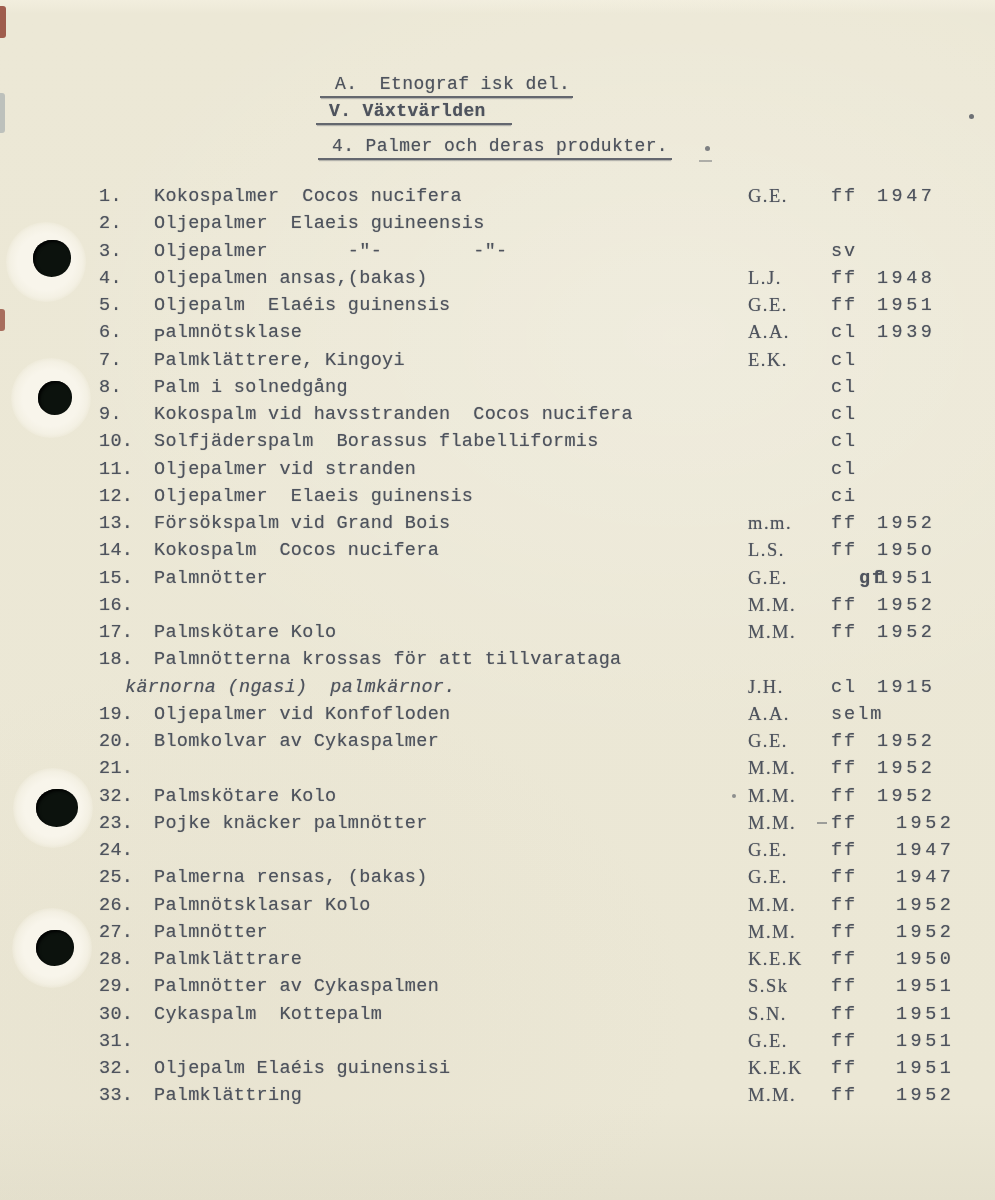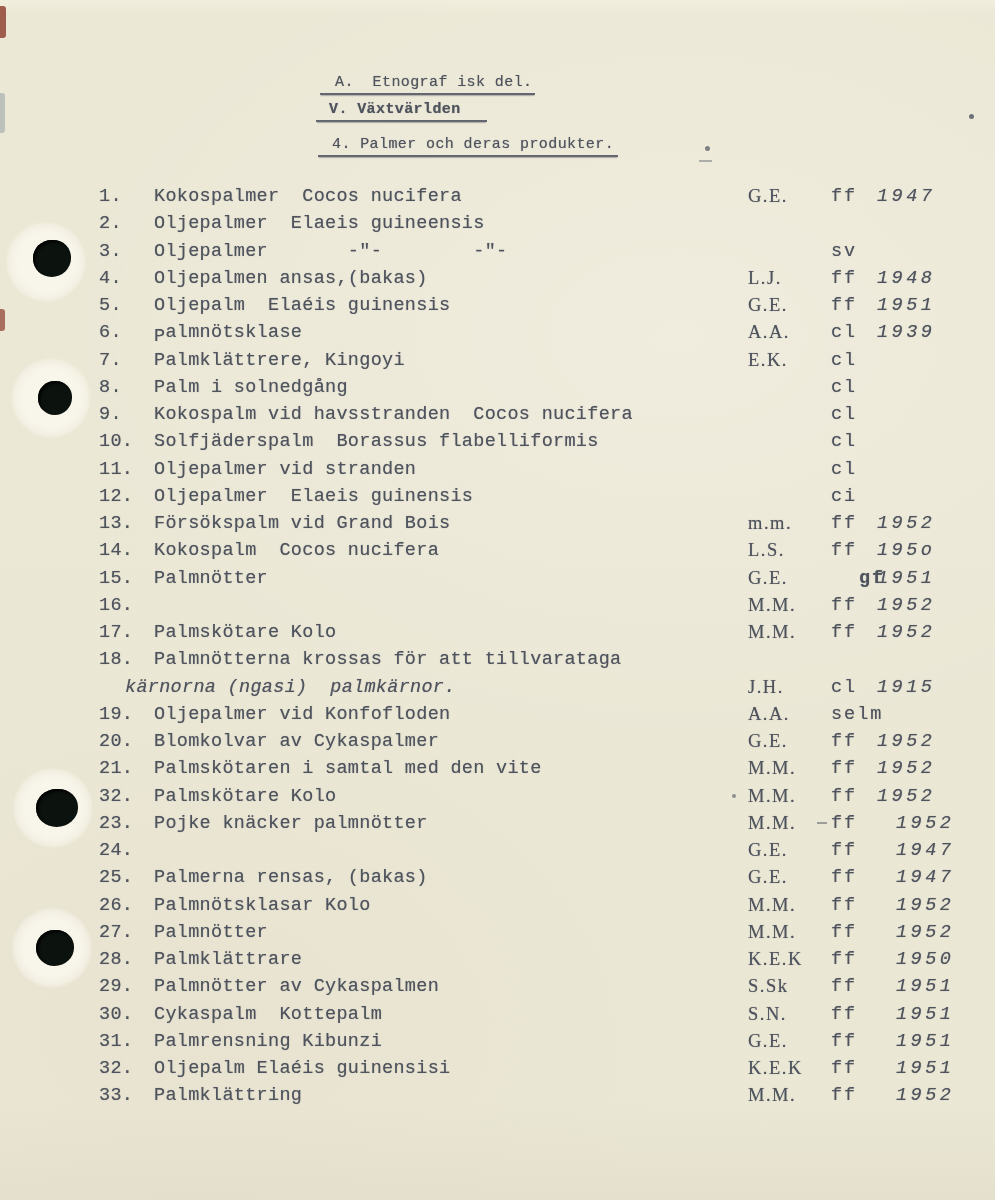--- a/index.html
+++ b/index.html
@@ -10,41 +10,41 @@
   }
   .page{
     position:absolute;inset:0;
     background:
       radial-gradient(900px 600px at 68% 28%, rgba(255,255,255,0.20), rgba(255,255,255,0) 70%),
       radial-gradient(700px 500px at 20% 85%, rgba(226,220,200,0.35), rgba(226,220,200,0) 70%),
       linear-gradient(180deg,#f2eede 0px,#ece8d6 14px,#ebe7d5 92%,#e4e0cd 100%);
   }
   .ink{color:#4e535d;text-shadow:0 0 0.9px rgba(72,78,90,0.55);}
   
-  .h-line{position:absolute;font-size:15px;letter-spacing:0.4px;white-space:pre;}
+  .h-line{position:absolute;font-size:18px;letter-spacing:0.4px;white-space:pre;}
   .h-line span{
     display:inline-block;
     border-bottom:2px solid rgba(75,80,92,0.85);
     box-shadow:0 2px 1px -1px rgba(75,80,92,0.35);
     padding-bottom:2px;
   }
   .h1{left:320px;top:74px;}  .h1 span{padding-left:15px;padding-right:3px;}
   .h2{left:316px;top:101px;} .h2 span{padding-left:13px;padding-right:26px;font-weight:bold;}
   .h3{left:318px;top:136px;} .h3 span{padding-left:14px;padding-right:4px;}
   
   .list{position:absolute;left:0;top:182px;right:0;}
   .row{position:relative;height:27.25px;font-size:18.5px;letter-spacing:0.3px;}
   .row span{position:absolute;top:4px;white-space:pre;}
   .num {left:99px;}
   .desc{left:154px;}
   .row.cont .desc{left:125px;font-style:italic;}
   .init{left:748px;letter-spacing:1.5px;font-family:Liberation Serif, serif;}
   .fmt {left:831px;letter-spacing:2px;}
   .fmt.heavy{font-weight:bold;margin-left:28px;}
-  .year{left:877px;letter-spacing:3.5px;font-style:italic;}
+  .year{left:877px;letter-spacing:3.5px;}
   .row.yshift .year{left:896px;}
   .sup{position:relative;top:-4px;}
   
   .ring{position:absolute;width:80px;height:80px;border-radius:50%;
     background:radial-gradient(circle,#f8f5eb 0 50%,rgba(248,245,235,0.65) 64%,rgba(248,245,235,0) 74%);}
   .hole{position:absolute;background:#0c120d;border-radius:50% 48% 52% 50%;
     box-shadow:inset 2px 2px 3px rgba(0,0,0,0.9);}
   
   .art{position:absolute;}
 </style>
@@ -238,21 +238,20 @@
   <div class="row ink">
     <span class="num">20.</span>
     <span class="desc">Blomkolvar av Cykaspalmer</span>
     <span class="init">G.E.</span>
     <span class="fmt">ff</span>
     <span class="year">1952</span>
   </div>
 
   <div class="row ink">
     <span class="num">21.</span>
-    <span class="desc">Palmskötaren i samtal med den vite</span>
     <span class="init">M.M.</span>
     <span class="fmt">ff</span>
     <span class="year">1952</span>
   </div>
 
   <div class="row ink">
     <span class="num">32.</span>
     <span class="desc">Palmskötare Kolo</span>
     <span class="init">M.M.</span>
     <span class="fmt">ff</span>
@@ -317,21 +316,20 @@
   <div class="row ink yshift">
     <span class="num">30.</span>
     <span class="desc">Cykaspalm  Kottepalm</span>
     <span class="init">S.N.</span>
     <span class="fmt">ff</span>
     <span class="year">1951</span>
   </div>
 
   <div class="row ink yshift">
     <span class="num">31.</span>
-    <span class="desc">Palmrensning Kibunzi</span>
     <span class="init">G.E.</span>
     <span class="fmt">ff</span>
     <span class="year">1951</span>
   </div>
 
   <div class="row ink yshift">
     <span class="num">32.</span>
     <span class="desc">Oljepalm Elaéis guinensisi</span>
     <span class="init">K.E.K</span>
     <span class="fmt">ff</span>

